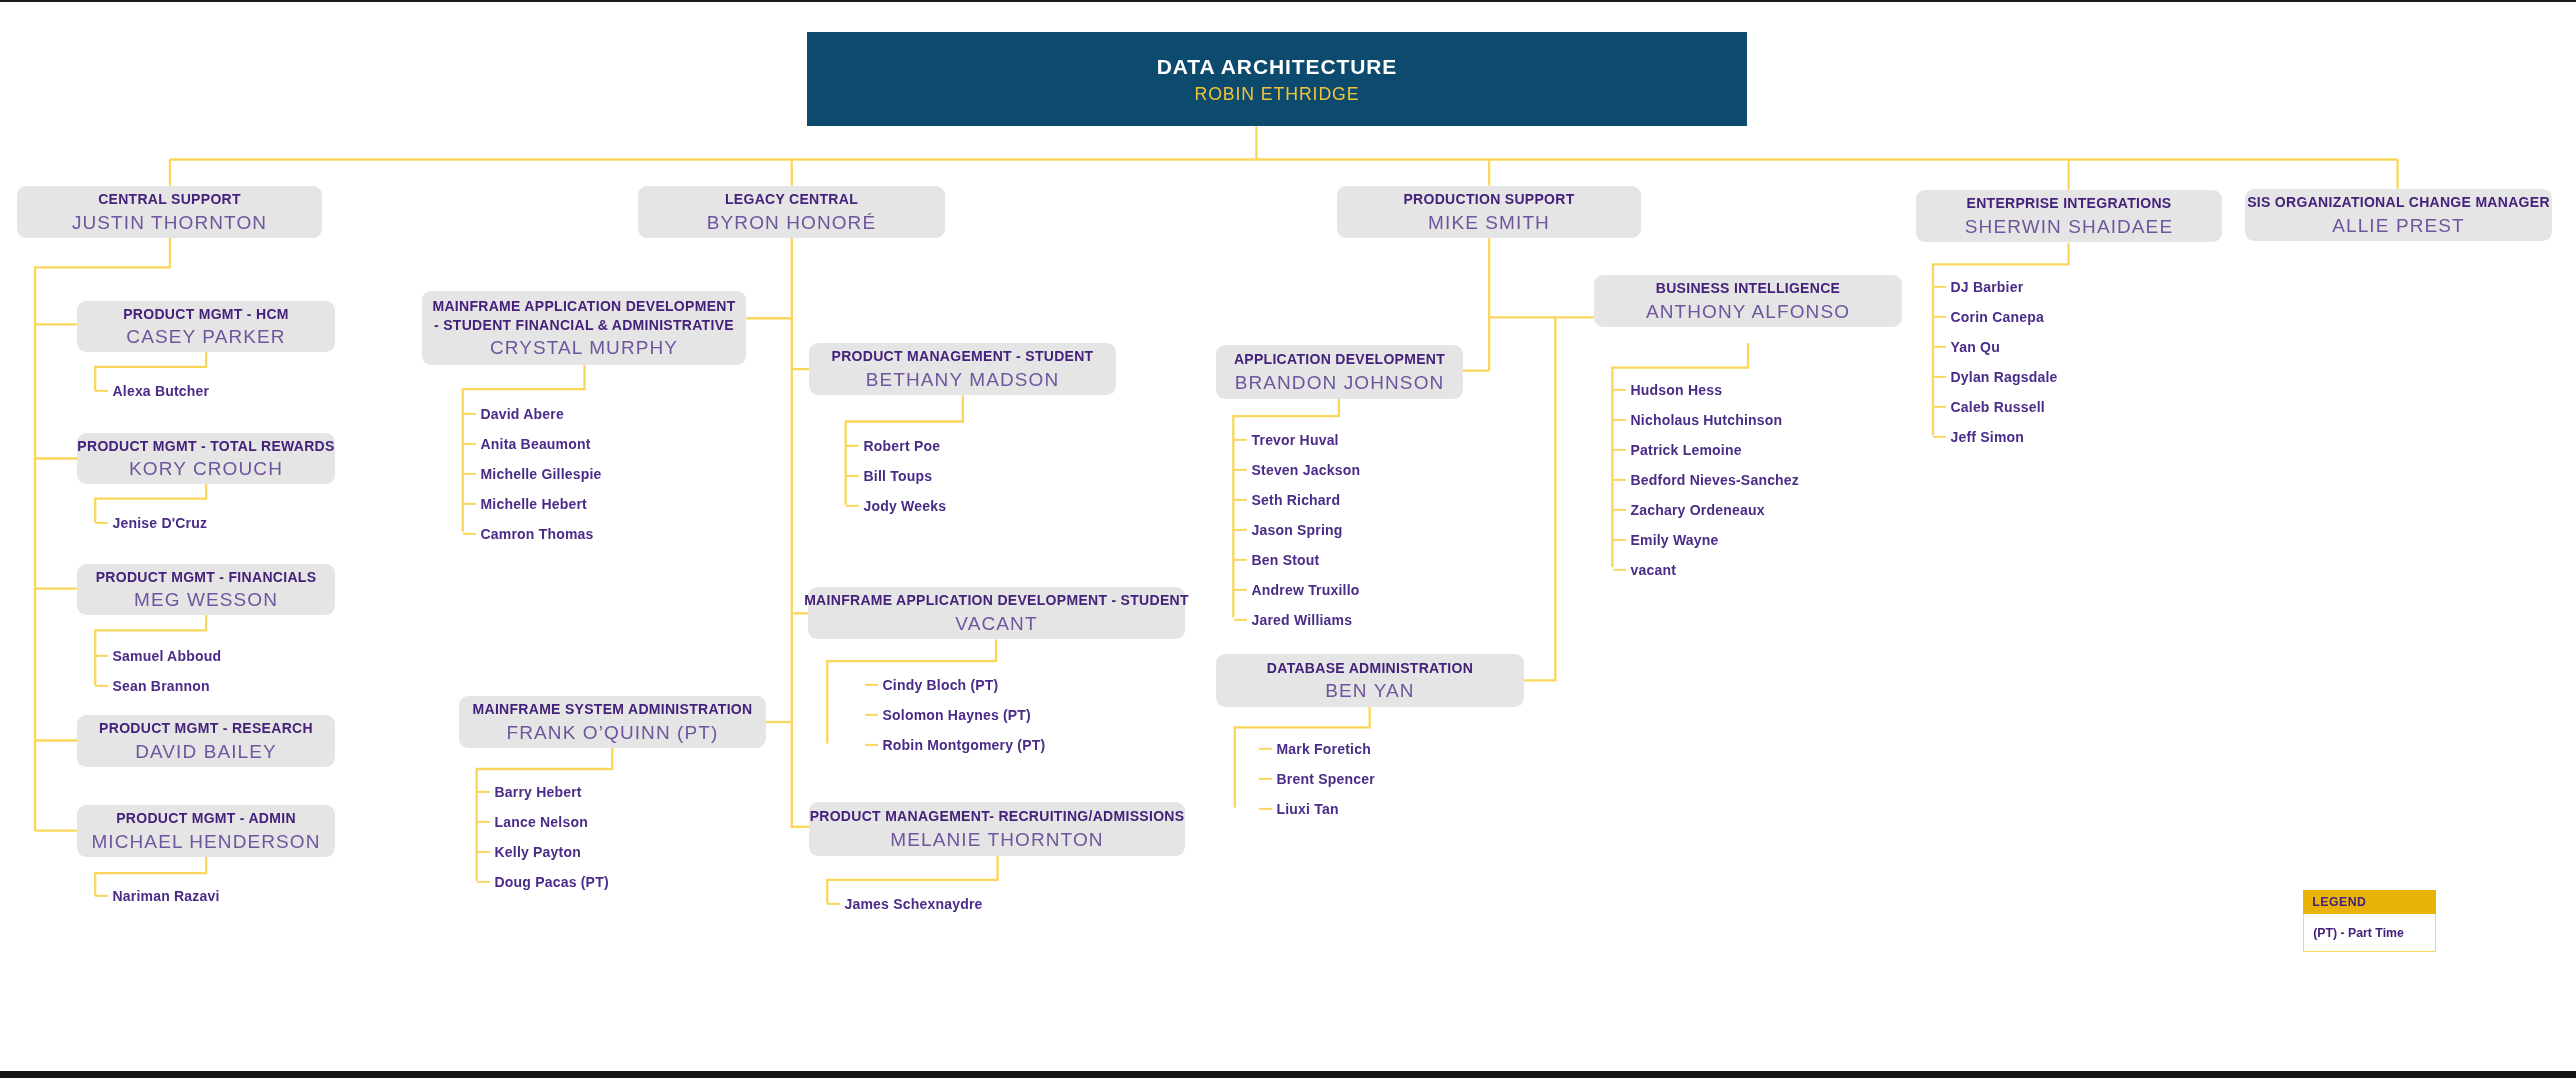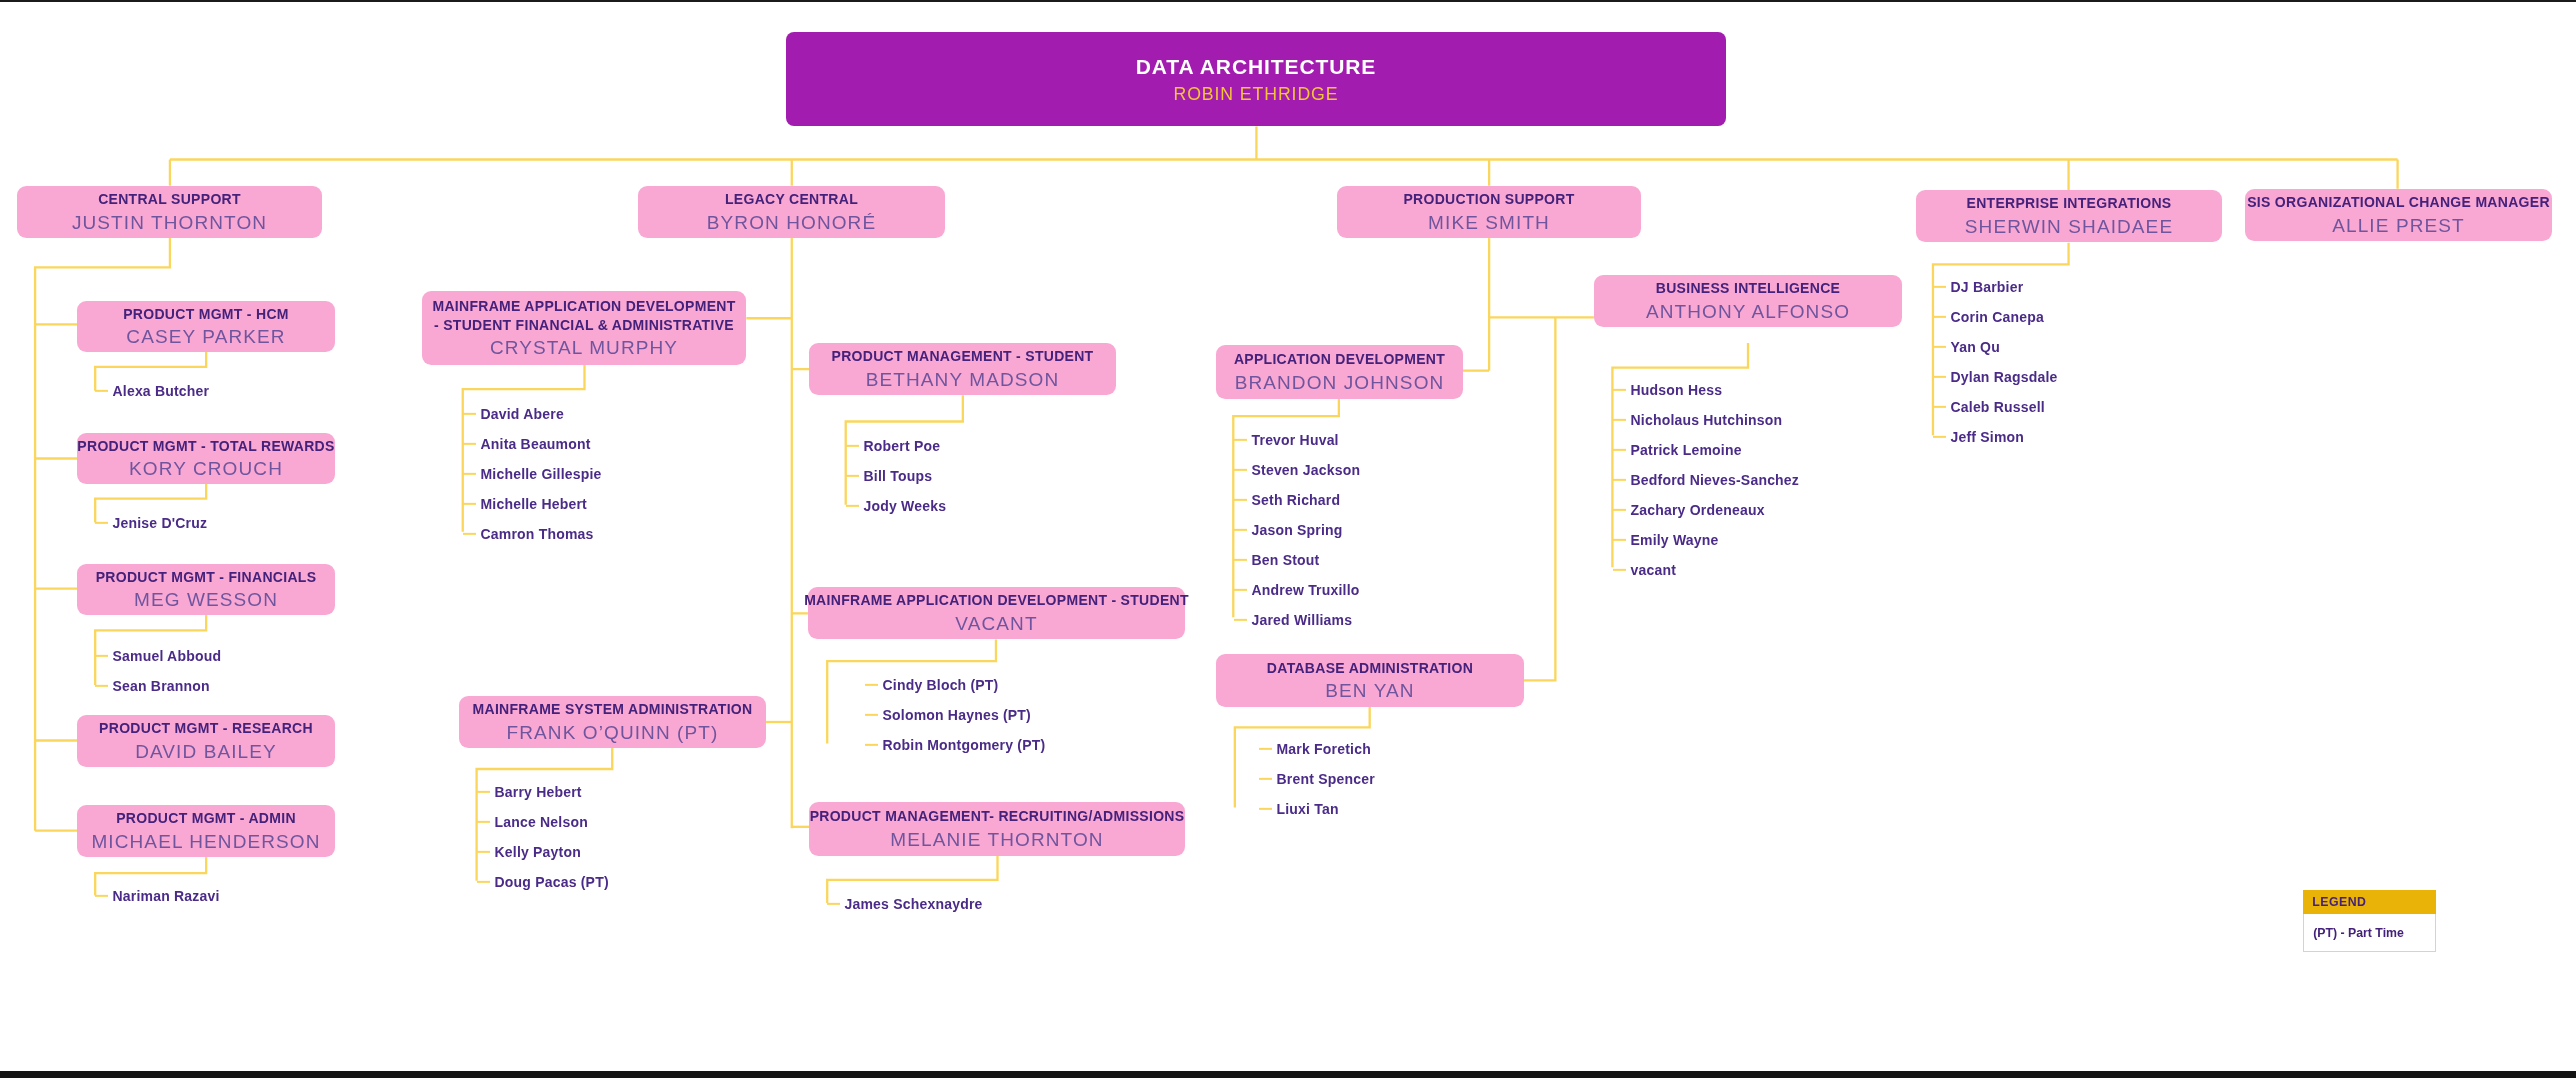--- a/index.html
+++ b/index.html
@@ -1,26 +1,26 @@
 <!DOCTYPE html>
 <html style="font-size:12.3px"><head>
 <meta charset="utf-8">
 <style>
   html,body{margin:0;padding:0;background:#ffffff;font-family:"Liberation Sans",sans-serif;}
   .page{position:relative;width:2576px;height:1078px;background:#ffffff;overflow:hidden;}
   .top-line{position:absolute;top:0;left:0;width:100%;height:2.3px;background:#1b1b1b;}
   .bottom-bar{position:absolute;bottom:0;left:0;width:100%;height:7px;background:#141414;}
   svg.connectors{position:absolute;left:0;top:0;width:2576px;height:1078px;}
   svg.connectors path{stroke:#FAD65C;stroke-width:3;fill:none;}
-  .node{position:absolute;background:#f9a8d4;border-radius:9.2px;display:flex;flex-direction:column;
+  .node{position:absolute;background:#e5e5e5;border-radius:9.2px;display:flex;flex-direction:column;
         align-items:center;justify-content:center;text-align:center;padding:4.6px 7.7px;box-sizing:border-box;}
   .node-title{font-weight:bold;font-size:14px;color:#44217A;letter-spacing:0.3px;line-height:1.3;white-space:nowrap;}
   .node.wrap .node-title{white-space:normal;}
   .node-name{font-size:19px;color:#6F559E;letter-spacing:1.1px;margin-top:3px;white-space:nowrap;}
-  .root-node{background:#a21caf;border-radius:8px;}
+  .root-node{background:#0c4a6e;border-radius:0;margin-left:21px;}
   .root-node .node-title{color:#ffffff;font-size:21px;letter-spacing:0.9px;}
   .root-node .node-name{color:#F2C438;font-size:17.7px;letter-spacing:0.9px;margin-top:3.1px;}
   .members{position:absolute;}
   .member{position:relative;height:30px;display:flex;align-items:center;padding-left:18.5px;}
   .member::before{content:"";position:absolute;left:0.8px;top:50%;transform:translateY(-50%);
                   width:13px;height:2.3px;background:#FAD65C;}
   .member span{font-size:14px;font-weight:bold;color:#4A2B87;letter-spacing:0.2px;white-space:nowrap;}
   .legend{position:absolute;left:2303px;top:890px;width:133px;}
   .legend-header{background:#eab308;height:24px;display:flex;align-items:center;padding-left:9.2px;
                  font-weight:bold;font-size:12.3px;color:#44217A;letter-spacing:0.5px;}

